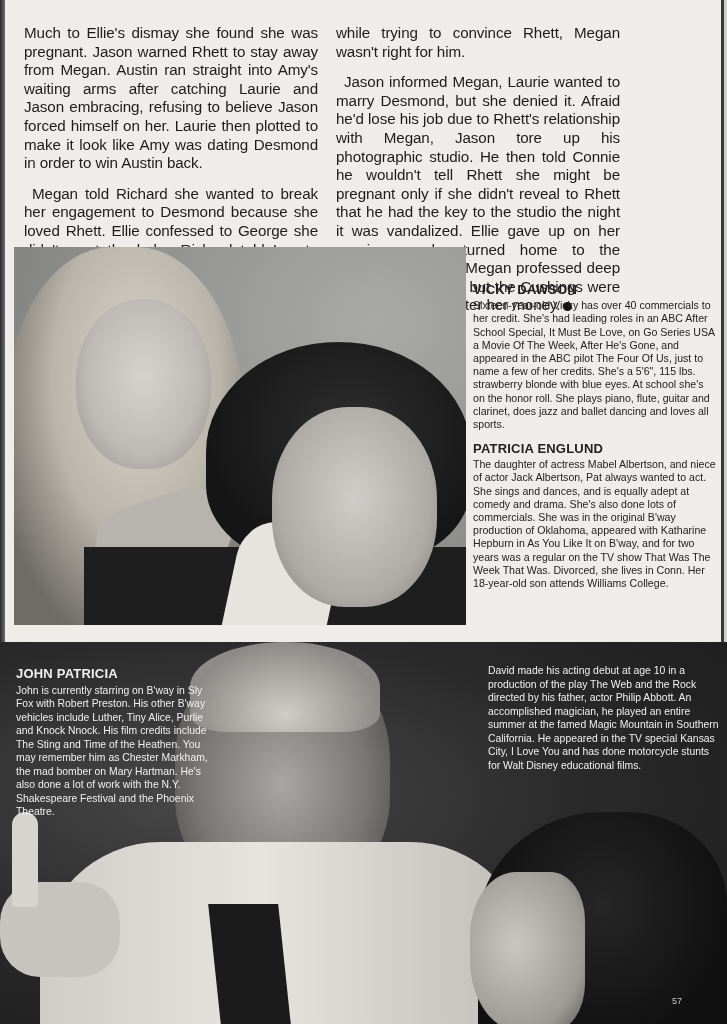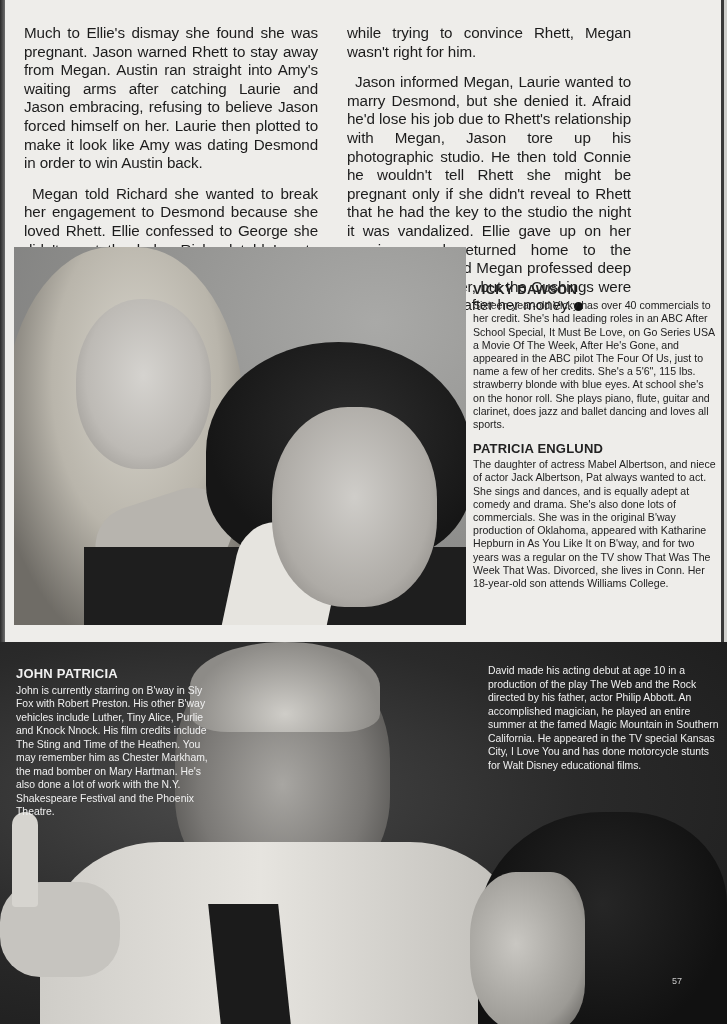--- a/index.html
+++ b/index.html
@@ -5,21 +5,21 @@
   html, body { margin:0; padding:0; }
   body { width:727px; height:1024px; overflow:hidden; background:#ecebe8; position:relative; font-family:"Liberation Sans", sans-serif; color:#1c1c1c; }
   .page { position:absolute; inset:0; background:#eeedea; }
   .left-edge { position:absolute; left:0; top:0; width:5px; height:642px; background:linear-gradient(to right,#2a2a2a,#6d6d6d); }
   .right-rule { position:absolute; left:721px; top:0; width:3px; height:642px; background:#3a3a3a; }
   .right-strip { position:absolute; left:724px; top:0; width:3px; height:642px; background:#cfcfcc; }
   .col { position:absolute; top:12px; font-size:15.2px; line-height:18.6px; text-align:justify; letter-spacing:-0.1px; }
   .col p { margin:12px; }
   .col p + p { text-indent:8px; }
   .col-left { left:12px; width:318px; }
-  .col-right { left:335px; width:308px; }
+  .col-right { left:324px; width:308px; }
   .end-mark { display:inline-block; width:9px; height:9px; border-radius:50%; background:#111; margin-left:3px; vertical-align:-1px; }
 
   .photo-top { position:absolute; left:14px; top:247px; width:452px; height:378px; overflow:hidden; background:#8f8f8f; }
   .photo-top .bg { position:absolute; inset:0; background:radial-gradient(ellipse at 80% 20%, #a9a9a7 0%, #8b8b89 60%, #777 100%); }
   .photo-top .hair1 { position:absolute; left:-10px; top:0; width:240px; height:378px; background:radial-gradient(ellipse at 55% 35%, #d8d5cc 0%, #b9b5ab 45%, #6f6c66 80%); border-radius:45% 45% 0 0; }
   .photo-top .face1 { position:absolute; left:62px; top:52px; width:135px; height:170px; background:radial-gradient(ellipse at 50% 45%, #d5d3cf 0%, #bdbab5 60%, #8e8b86 100%); border-radius:48% 48% 46% 46%; }
   .photo-top .hair2 { position:absolute; left:192px; top:95px; width:265px; height:220px; background:radial-gradient(ellipse at 55% 40%, #2e2e2e 0%, #161616 70%); border-radius:50% 50% 35% 35%; }
   .photo-top .face2 { position:absolute; left:258px; top:160px; width:165px; height:200px; background:radial-gradient(ellipse at 50% 45%, #cfcdc9 0%, #aeaba6 65%, #7f7c78 100%); border-radius:46% 46% 44% 44%; }
   .photo-top .sweater { position:absolute; left:70px; top:300px; width:400px; height:90px; background:#1e1e1e; }
   .photo-top .collar { position:absolute; left:218px; top:275px; width:105px; height:110px; background:#e6e4df; border-radius:30% 20% 0 0; transform:skewX(-12deg); }
@@ -36,21 +36,21 @@
   .photo-bottom .head1 { position:absolute; left:175px; top:5px; width:215px; height:250px; background:radial-gradient(ellipse at 50% 55%, #a8a6a2 0%, #7a7875 55%, #3e3d3b 100%); border-radius:45% 45% 40% 40%; }
   .photo-bottom .hairtop { position:absolute; left:190px; top:0px; width:190px; height:90px; background:radial-gradient(ellipse at 50% 80%, #cfcdc8 0%, #8d8b87 70%); border-radius:50% 50% 20% 20%; }
   .photo-bottom .shirt { position:absolute; left:40px; top:200px; width:490px; height:190px; background:linear-gradient(to right,#cfcdc8,#e6e4df 45%,#bebcb7); border-radius:120px 120px 0 0; }
   .photo-bottom .tie { position:absolute; left:215px; top:262px; width:70px; height:130px; background:#1b1b1b; transform:skewX(6deg); }
   .photo-bottom .thumb { position:absolute; left:12px; top:170px; width:26px; height:95px; background:#d6d4cf; border-radius:14px 14px 4px 4px; }
   .photo-bottom .hand { position:absolute; left:0px; top:240px; width:120px; height:95px; background:#c6c4bf; border-radius:40px; }
   .photo-bottom .hair2 { position:absolute; left:478px; top:170px; width:249px; height:230px; background:radial-gradient(ellipse at 50% 40%, #262626 0%, #111 70%); border-radius:50% 40% 0 0; }
   .photo-bottom .face2 { position:absolute; left:470px; top:230px; width:115px; height:160px; background:radial-gradient(ellipse at 40% 45%, #c9c7c2 0%, #9c9a95 70%, #5a5855 100%); border-radius:40% 30% 30% 45%; }
   .bio-john { left:16px; top:667px; width:196px; color:#f0f0f0; font-size:10.4px; line-height:13.5px; }
   .bio-david { left:488px; top:664px; width:232px; color:#f0f0f0; font-size:10.4px; line-height:13.5px; }
-  .page-num { position:absolute; left:672px; top:976px; font-size:9px; color:#c8c8c8; }
+  .page-num { position:absolute; left:672px; top:996px; font-size:9px; color:#c8c8c8; }
 </style>
 </head>
 <body>
 
 <div class="page">
   <div class="left-edge"></div>
   <div class="right-rule"></div>
   <div class="right-strip"></div>
 
   <div class="col col-left">

